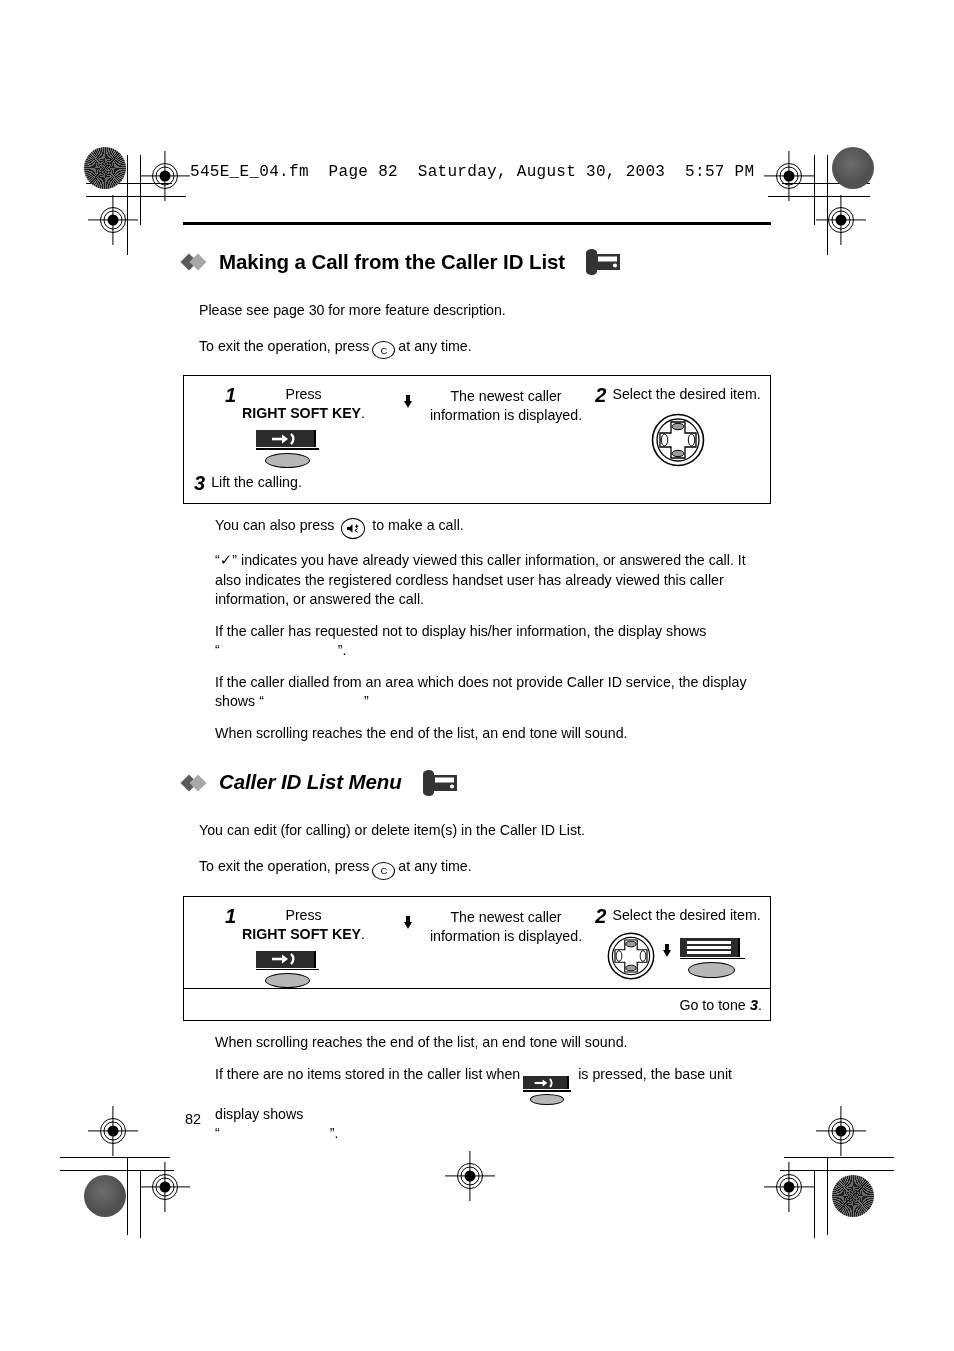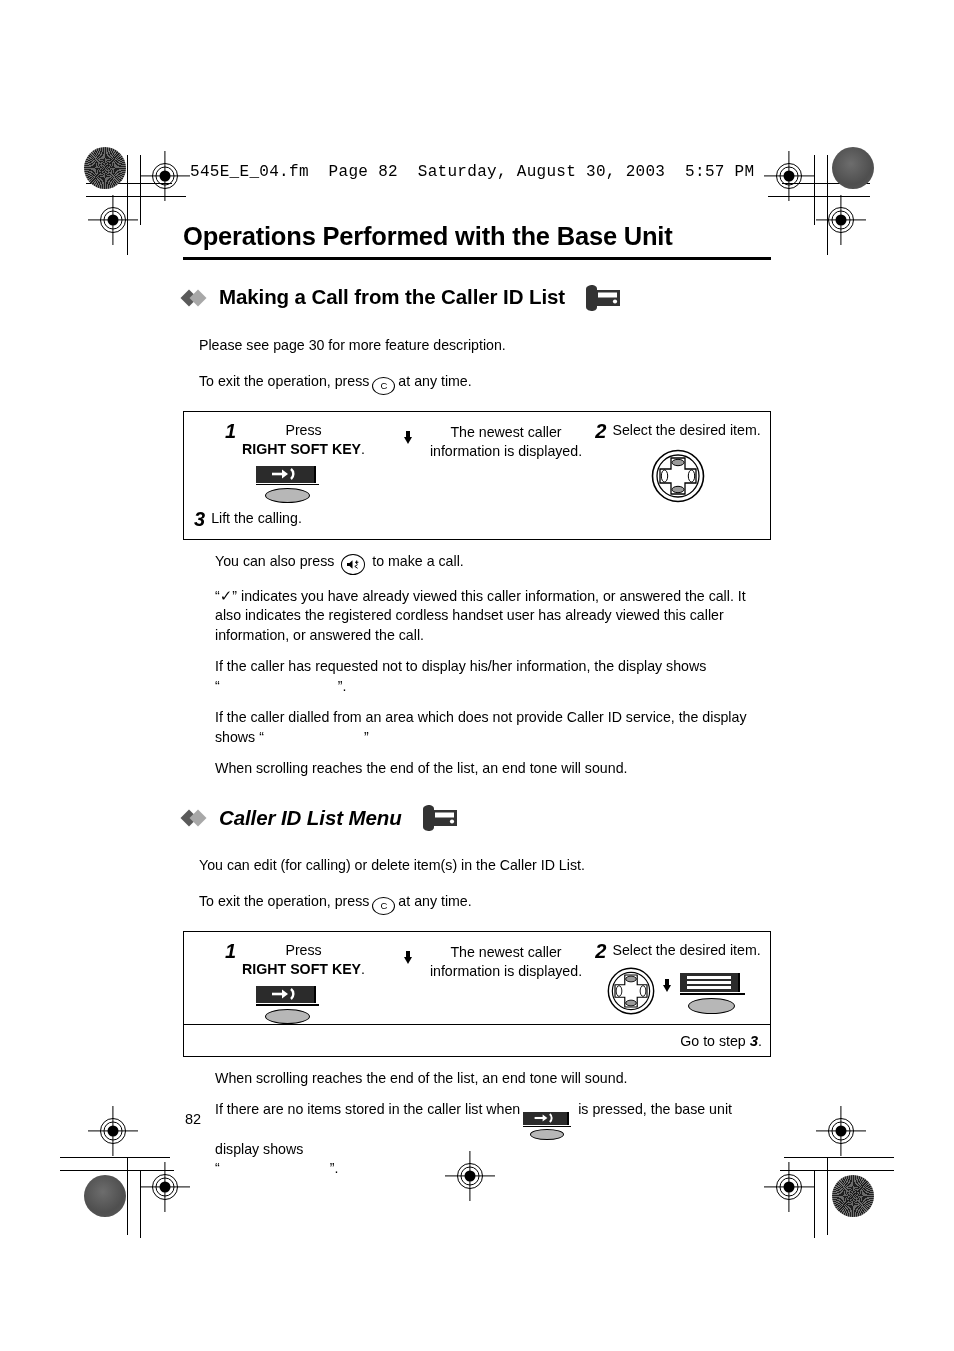--- a/index.html
+++ b/index.html
@@ -443,21 +443,20 @@
 
 <div class="reg-target" style="left:457px; top:1163px;">
   <div class="reg-ring"></div>
   <div class="reg-dot"></div>
 </div>
 
 <div class="file-stamp">545E_E_04.fm  Page 82  Saturday, August 30, 2003  5:57 PM</div>
 
 <div class="content">
 
-  <h1 class="page-title">Operations Performed with the Base Unit</h1>
   <div class="title-rule"></div>
 
   <div class="section-head">
     <span class="diamonds">
       <span class="dia dark"></span>
         <span class="dia light"></span>
     </span>
     <h2>Making a Call from the Caller ID List</h2>
     <span class="baseunit-icon">
       <svg width="38" height="26" viewBox="0 0 38 26">
@@ -612,21 +611,21 @@
               <span class="bar"></span>
             </div>
             <div class="underline"></div>
             <div class="pad"></div>
           </div>
         </div>
       </div>
     </div>
 
     <div class="step-footer">
-      <span>Go to step</span>
+      <span>Go to tone</span>
       <b>3</b><span>.</span>
     </div>
   </div>
 
   <div class="notes">
     <p class="note">When scrolling reaches the end of the list, an end tone will sound.</p>
     <p class="note"><span>If there are no items stored in the caller list when</span><span class="softkey-inline"><span class="lcdrow">
             <svg width="24" height="10" viewBox="0 0 30 12">
               <path d="M2,6 L15,6" stroke="#fff" stroke-width="2.6"></path>
               <path d="M12,1.5 L18,6 L12,10.5 Z" fill="#fff"></path>

